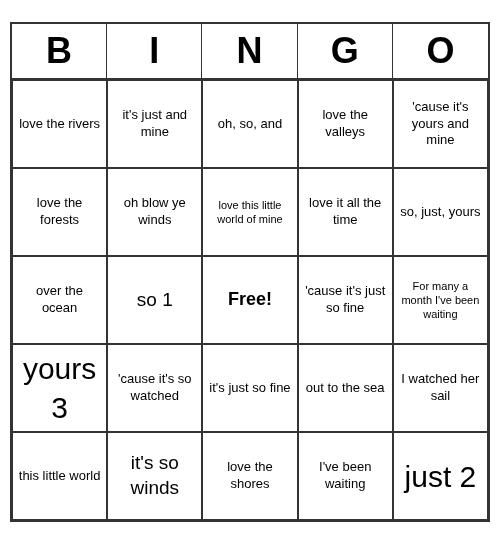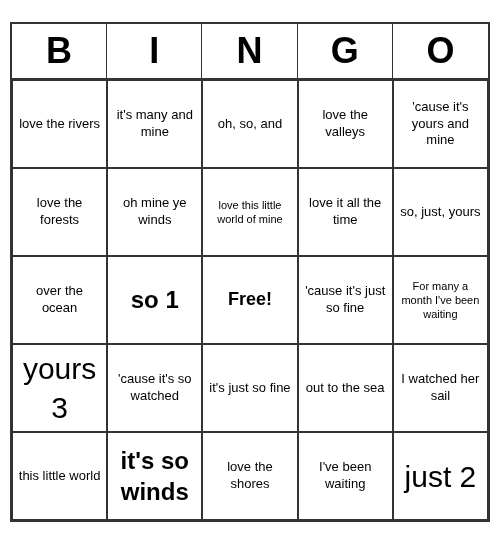--- a/index.html
+++ b/index.html
@@ -43,22 +43,22 @@
       align-items: center;
       justify-content: center;
       text-align: center;
       padding: 4px;
       font-size: 13px;
       line-height: 1.3;
       word-break: break-word;
       position: relative;
     }
     .bingo-cell.large-text {
-      font-size: 24px;
-      font-weight: bold;
+      font-size: 19px;
+      font-weight: normal;
     }
     .bingo-cell.free {
       font-size: 18px;
       font-weight: bold;
     }
     .bingo-cell.xl-text {
       font-size: 30px;
       font-weight: normal;
     }
     .bingo-cell.small-text {
@@ -71,26 +71,26 @@
 <div class="bingo-card">
   <div class="bingo-header">
   <div class="bingo-header-cell">B</div>
       <div class="bingo-header-cell">I</div>
       <div class="bingo-header-cell">N</div>
       <div class="bingo-header-cell">G</div>
       <div class="bingo-header-cell">O</div>
     </div>
   <div class="bingo-grid">
   <div class="bingo-cell">love the rivers</div>
-      <div class="bingo-cell">it's many and mine</div>
+      <div class="bingo-cell">it's just and mine</div>
       <div class="bingo-cell">oh, so, and</div>
       <div class="bingo-cell">love the valleys</div>
       <div class="bingo-cell">'cause it's yours and mine</div>
       <div class="bingo-cell">love the forests</div>
-      <div class="bingo-cell">oh mine ye winds</div>
+      <div class="bingo-cell">oh blow ye winds</div>
       <div class="bingo-cell small-text">love this little world of mine</div>
       <div class="bingo-cell">love it all the time</div>
       <div class="bingo-cell">so, just, yours</div>
       <div class="bingo-cell">over the ocean</div>
       <div class="bingo-cell large-text">so 1</div>
       <div class="bingo-cell free">Free!</div>
       <div class="bingo-cell">'cause it's just so fine</div>
       <div class="bingo-cell small-text">For many a month I've been waiting</div>
       <div class="bingo-cell xl-text">yours 3</div>
       <div class="bingo-cell">'cause it's so watched</div>

